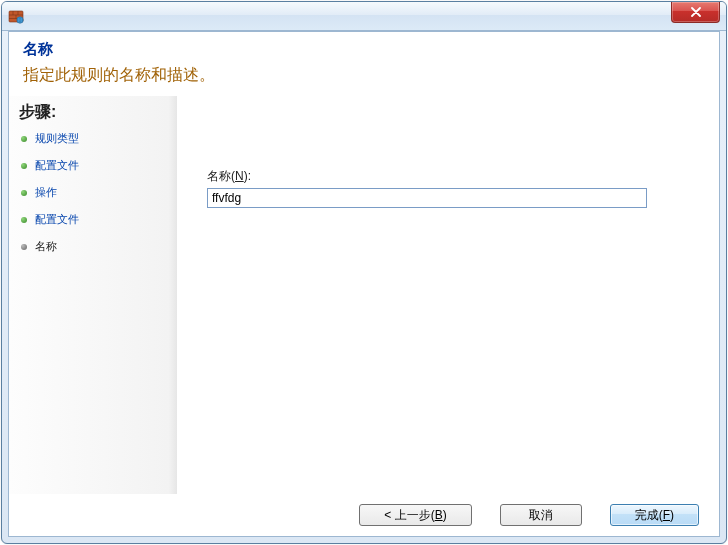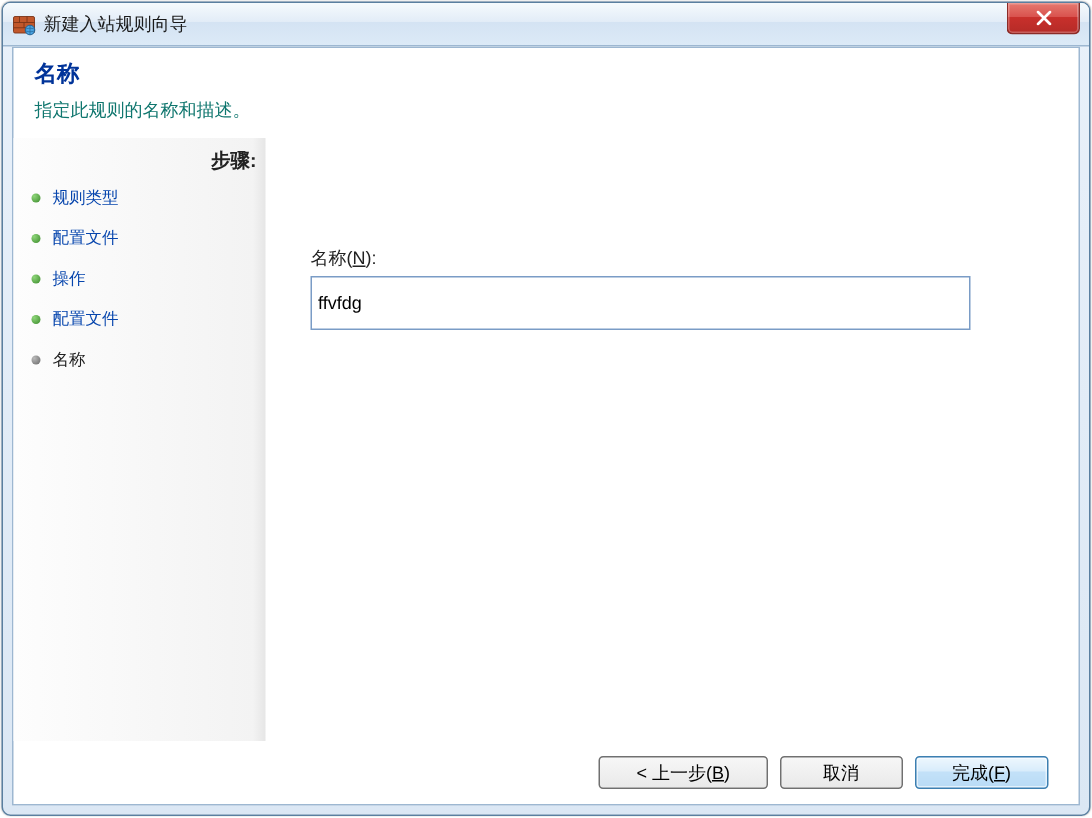--- a/index.html
+++ b/index.html
@@ -72,40 +72,39 @@
   .header {
     padding: 8px 14px 10px 14px;
   }
   .header .page-title {
     color: #003399;
     font-size: 15px;
     font-weight: bold;
     margin-bottom: 6px;
   }
   .header .page-subtitle {
-    color: #0f766e;
-    font-size: 12px;
+    color: #a16207;
+    font-size: 16px;
   }
   .body {
     flex: 1;
     display: flex;
     min-height: 0;
   }
   .sidebar {
     width: 168px;
     background: linear-gradient(to right, #fdfdfd 0%, #f3f3f3 95%, #e6e6e6 100%);
     padding: 6px 6px 0 10px;
     box-sizing: border-box;
   }
   .sidebar .steps-title {
     font-weight: bold;
     color: #222;
     margin-bottom: 8px;
-    font-size: 13px;
-    text-align: right;
+    font-size: 16px;
   }
   .step-item {
     display: flex;
     align-items: center;
     margin: 0 0 12px 2px;
     cursor: pointer;
   }
   .step-item .bullet {
     width: 6px;
     height: 6px;
@@ -130,21 +129,21 @@
     box-sizing: border-box;
   }
   .form-label {
     font-size: 12px;
     color: #222;
     margin-bottom: 3px;
   }
   .form-label .mn { text-decoration: underline; }
   .text-input {
     width: 440px;
-    height: 36px;
+    height: 20px;
     border: 1px solid #7a9cc6;
     padding: 1px 4px;
     font-family: inherit;
     font-size: 12px;
     box-sizing: border-box;
     outline: none;
   }
   .textarea-input {
     width: 440px;
     height: 110px;
@@ -170,20 +169,21 @@
     height: 22px;
     font-family: inherit;
     font-size: 12px;
     border: 1px solid #707070;
     border-radius: 3px;
     background: linear-gradient(to bottom, #f7f7f7 0%, #e9e9e9 100%);
     cursor: pointer;
     padding: 0 24px;
     line-height: 20px;
     text-align: center;
+    margin-left: 20px;
   }
   .btn.default {
     border: 1px solid #3c7fb1;
     background: linear-gradient(to bottom, #eef7fe 0%, #d8ecfb 45%, #c3e1f8 46%, #b9dbf6 100%);
     box-shadow: inset 0 0 0 1px rgba(255,255,255,0.6);
   }
   .btn .mn { text-decoration: underline; }
 </style>
 </head>
 <body>
@@ -197,21 +197,20 @@
         <line x1="1" y1="7" x2="15" y2="7" stroke="#7a3418" stroke-width="0.6"></line>
         <line x1="1" y1="10.5" x2="15" y2="10.5" stroke="#7a3418" stroke-width="0.6"></line>
         <line x1="5" y1="3" x2="5" y2="7" stroke="#7a3418" stroke-width="0.6"></line>
         <line x1="10" y1="3" x2="10" y2="7" stroke="#7a3418" stroke-width="0.6"></line>
         <line x1="8" y1="7" x2="8" y2="10.5" stroke="#7a3418" stroke-width="0.6"></line>
         <circle cx="12" cy="12" r="3.2" fill="#4aa3e0" stroke="#1f5f91" stroke-width="0.6"></circle>
         <ellipse cx="12" cy="12" rx="3.2" ry="1.2" fill="none" stroke="#1f5f91" stroke-width="0.4"></ellipse>
         <line x1="12" y1="8.8" x2="12" y2="15.2" stroke="#1f5f91" stroke-width="0.4"></line>
       </svg>
     </span>
-    <span class="title-text">新建入站规则向导</span>
     <div class="close-btn">
       <svg width="12" height="10" viewBox="0 0 12 10">
         <path d="M2 1 L10 9 M10 1 L2 9" stroke="#fff" stroke-width="1.8" stroke-linecap="round"></path>
       </svg>
     </div>
   </div>
 
   <div class="client">
 
     <div class="header">

